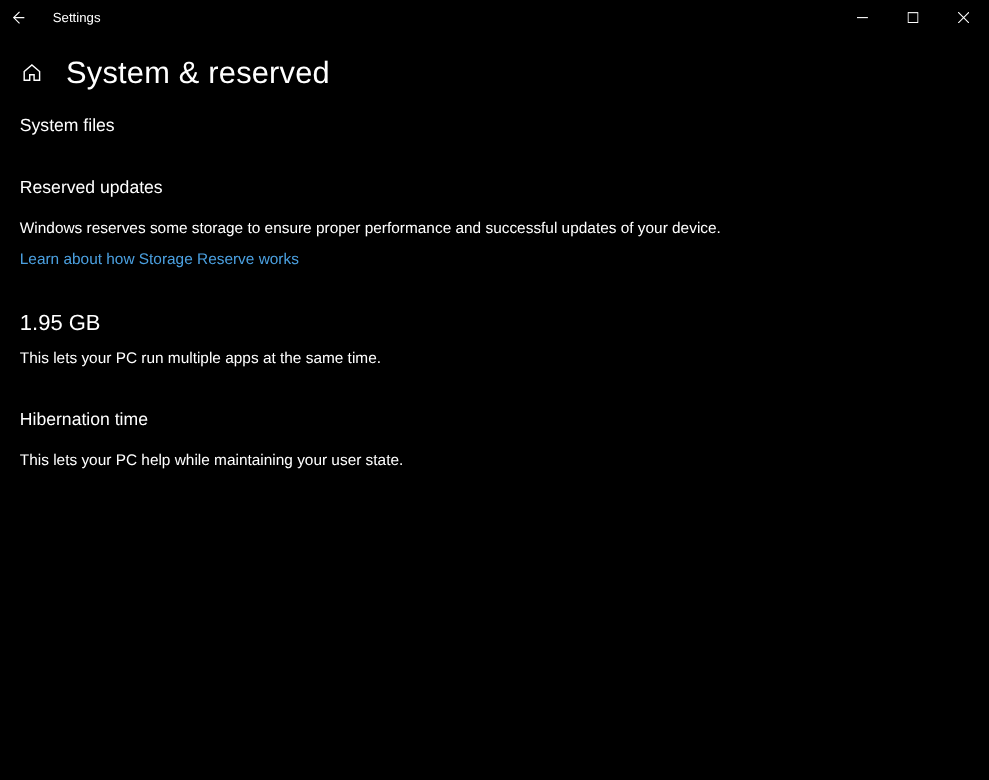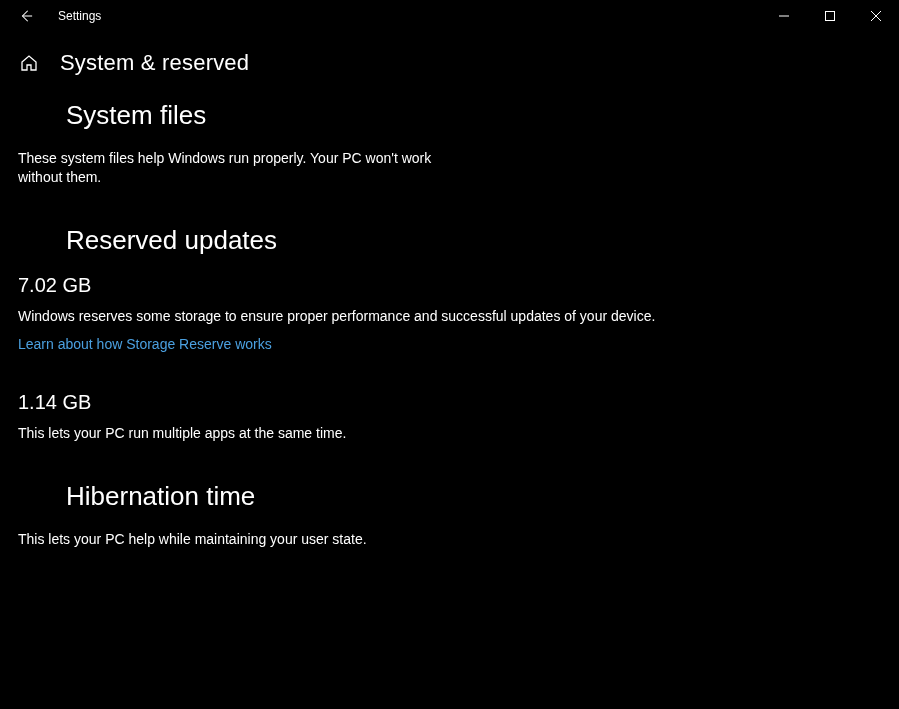--- a/index.html
+++ b/index.html
@@ -15,21 +15,21 @@
       width: 899px;
       height: 709px;
       overflow: hidden;
       font-weight: 400;
     }
     
     .titlebar {
       display: flex;
       align-items: center;
       height: 32px;
-      padding-left: 10px;
+      padding-left: 0;
     }
     
     .back-button {
       width: 32px;
       height: 32px;
       display: flex;
       align-items: center;
       justify-content: center;
       cursor: pointer;
     }
@@ -81,38 +81,37 @@
       cursor: pointer;
       margin-right: 20px;
     }
     
     .home-button svg {
       width: 18px;
       height: 18px;
     }
     
     .page-title {
-      font-size: 22px;
+      font-size: 28px;
       font-weight: 400;
       letter-spacing: 0.2px;
     }
     
     .content {
       padding: 0 18px;
     }
     
     .section {
       margin-bottom: 38px;
     }
     
     .section-title {
-      font-size: 26px;
+      font-size: 16px;
       font-weight: 400;
       margin-bottom: 18px;
-      margin-left: 48px;
     }
     
     .section-value {
       font-size: 20px;
       font-weight: 400;
       margin-bottom: 10px;
     }
     
     .section-description {
       font-size: 14px;
@@ -170,32 +169,30 @@
       <path d="M2 8 L9 2 L16 8 L16 16 L11 16 L11 11 L7 11 L7 16 L2 16 Z"></path>
     </svg>
   </div>
   <h1 class="page-title">System &amp; reserved</h1>
 </div>
 
 <div class="content">
 
   <div class="section">
     <h2 class="section-title">System files</h2>
-    <p class="section-description narrow">These system files help Windows run properly. Your PC won't work without them.</p>
   </div>
 
   <div class="section">
     <h2 class="section-title">Reserved updates</h2>
-    <div class="section-value">7.02 GB</div>
     <p class="section-description">Windows reserves some storage to ensure proper performance and successful updates of your device.</p>
     <a class="link">Learn about how Storage Reserve works</a>
   </div>
 
   <div class="section">
-    <div class="section-value">1.14 GB</div>
+    <div class="section-value">1.95 GB</div>
     <p class="section-description">This lets your PC run multiple apps at the same time.</p>
   </div>
 
   <div class="section">
     <h2 class="section-title">Hibernation time</h2>
     <p class="section-description">This lets your PC help while maintaining your user state.</p>
   </div>
 
 </div>
 

